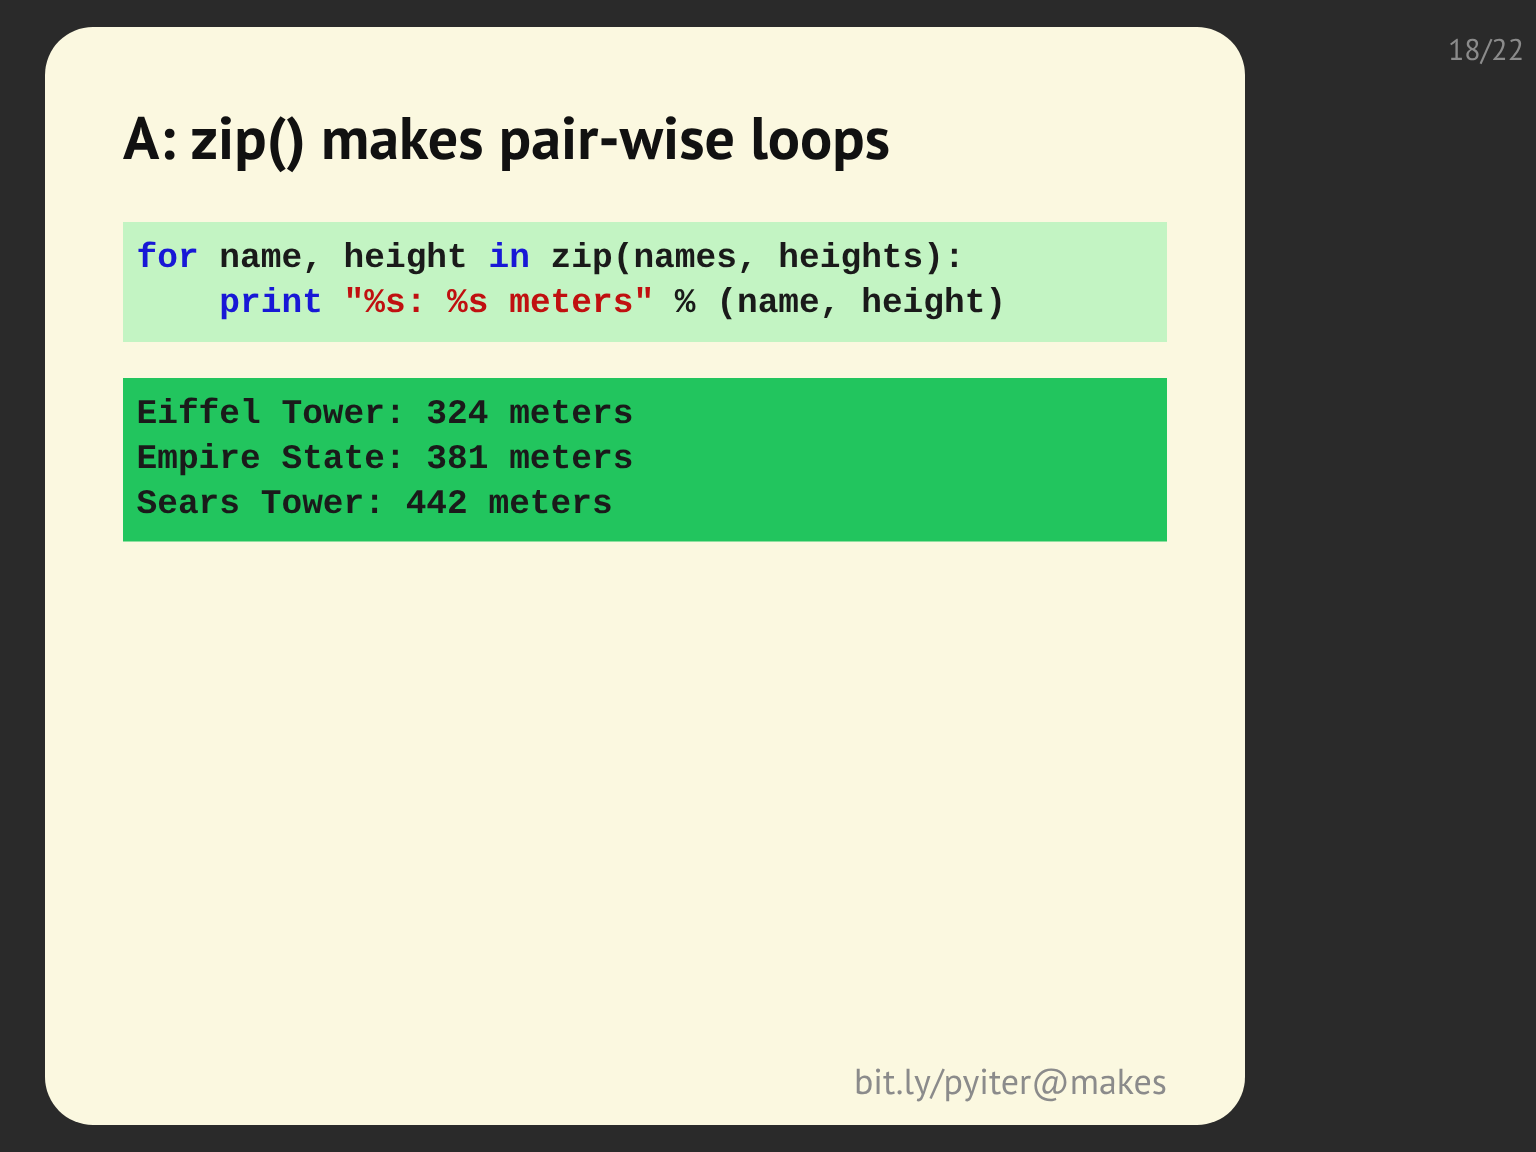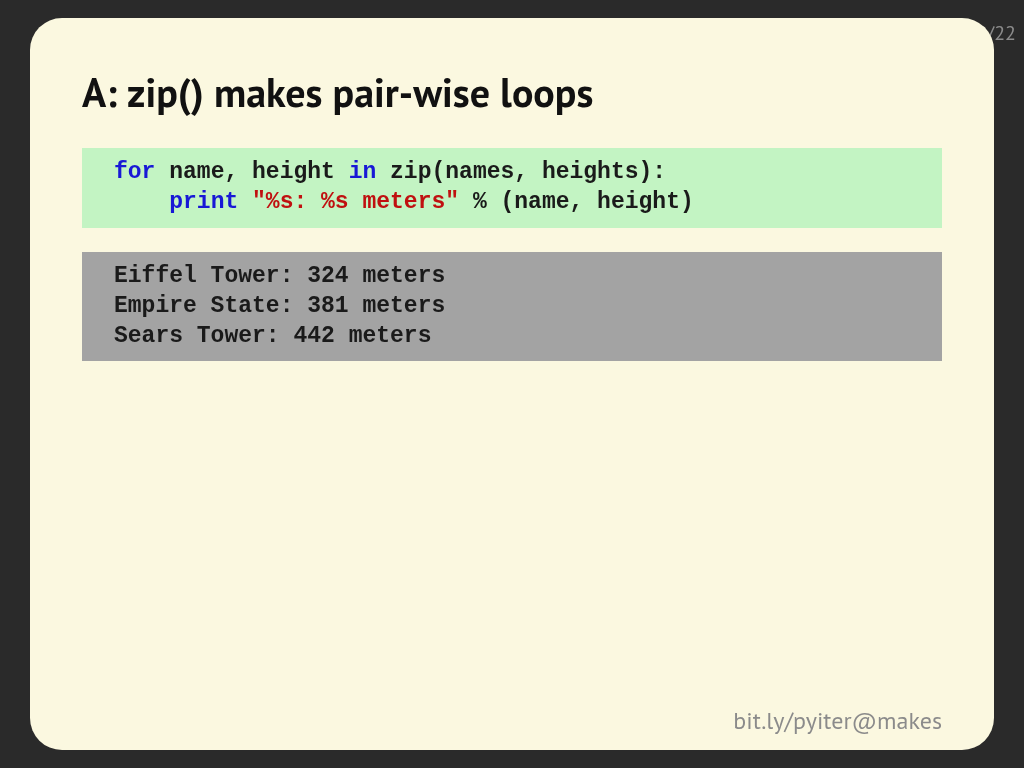--- a/index.html
+++ b/index.html
@@ -6,21 +6,21 @@
   html, body { width: 1024px; height: 768px; overflow: hidden; }
   body {
     background: #2a2a2a;
     font-family: "PT Sans", "Helvetica Neue", Arial, sans-serif;
     position: relative;
   }
   .slide {
     position: absolute;
     top: 18px;
     left: 30px;
-    width: 964px;
+    width: 800px;
     height: 732px;
     background: #fbf8e0;
     border-radius: 32px;
     padding: 48px 52px 20px 52px;
   }
   .counter {
     position: absolute;
     top: 20px;
     right: 8px;
     color: #8b8b8b;
@@ -34,28 +34,28 @@
   }
   .subtitle {
     font-size: 26px;
     color: #111;
     margin-bottom: 20px;
   }
   .codeblock {
     font-family: "Consolas", "Menlo", "Courier New", monospace;
     font-size: 23px;
     font-weight: 700;
-    padding: 10px 32px;
+    padding: 10px 9px;
     white-space: pre;
     line-height: 1.3;
     margin-bottom: 24px;
     color: #1a1a1a;
   }
   .codeblock.green { background: #c3f4c3; }
-  .codeblock.purple { background: #a3a3a3; }
+  .codeblock.purple { background: #22c55e; }
   .tok-kw { color: #1818d6; }
   .tok-str { color: #c01010; }
   .footer {
     position: absolute;
     left: 52px;
     right: 52px;
     bottom: 14px;
     display: flex;
     justify-content: flex-end;
     color: #8b8b8b;

